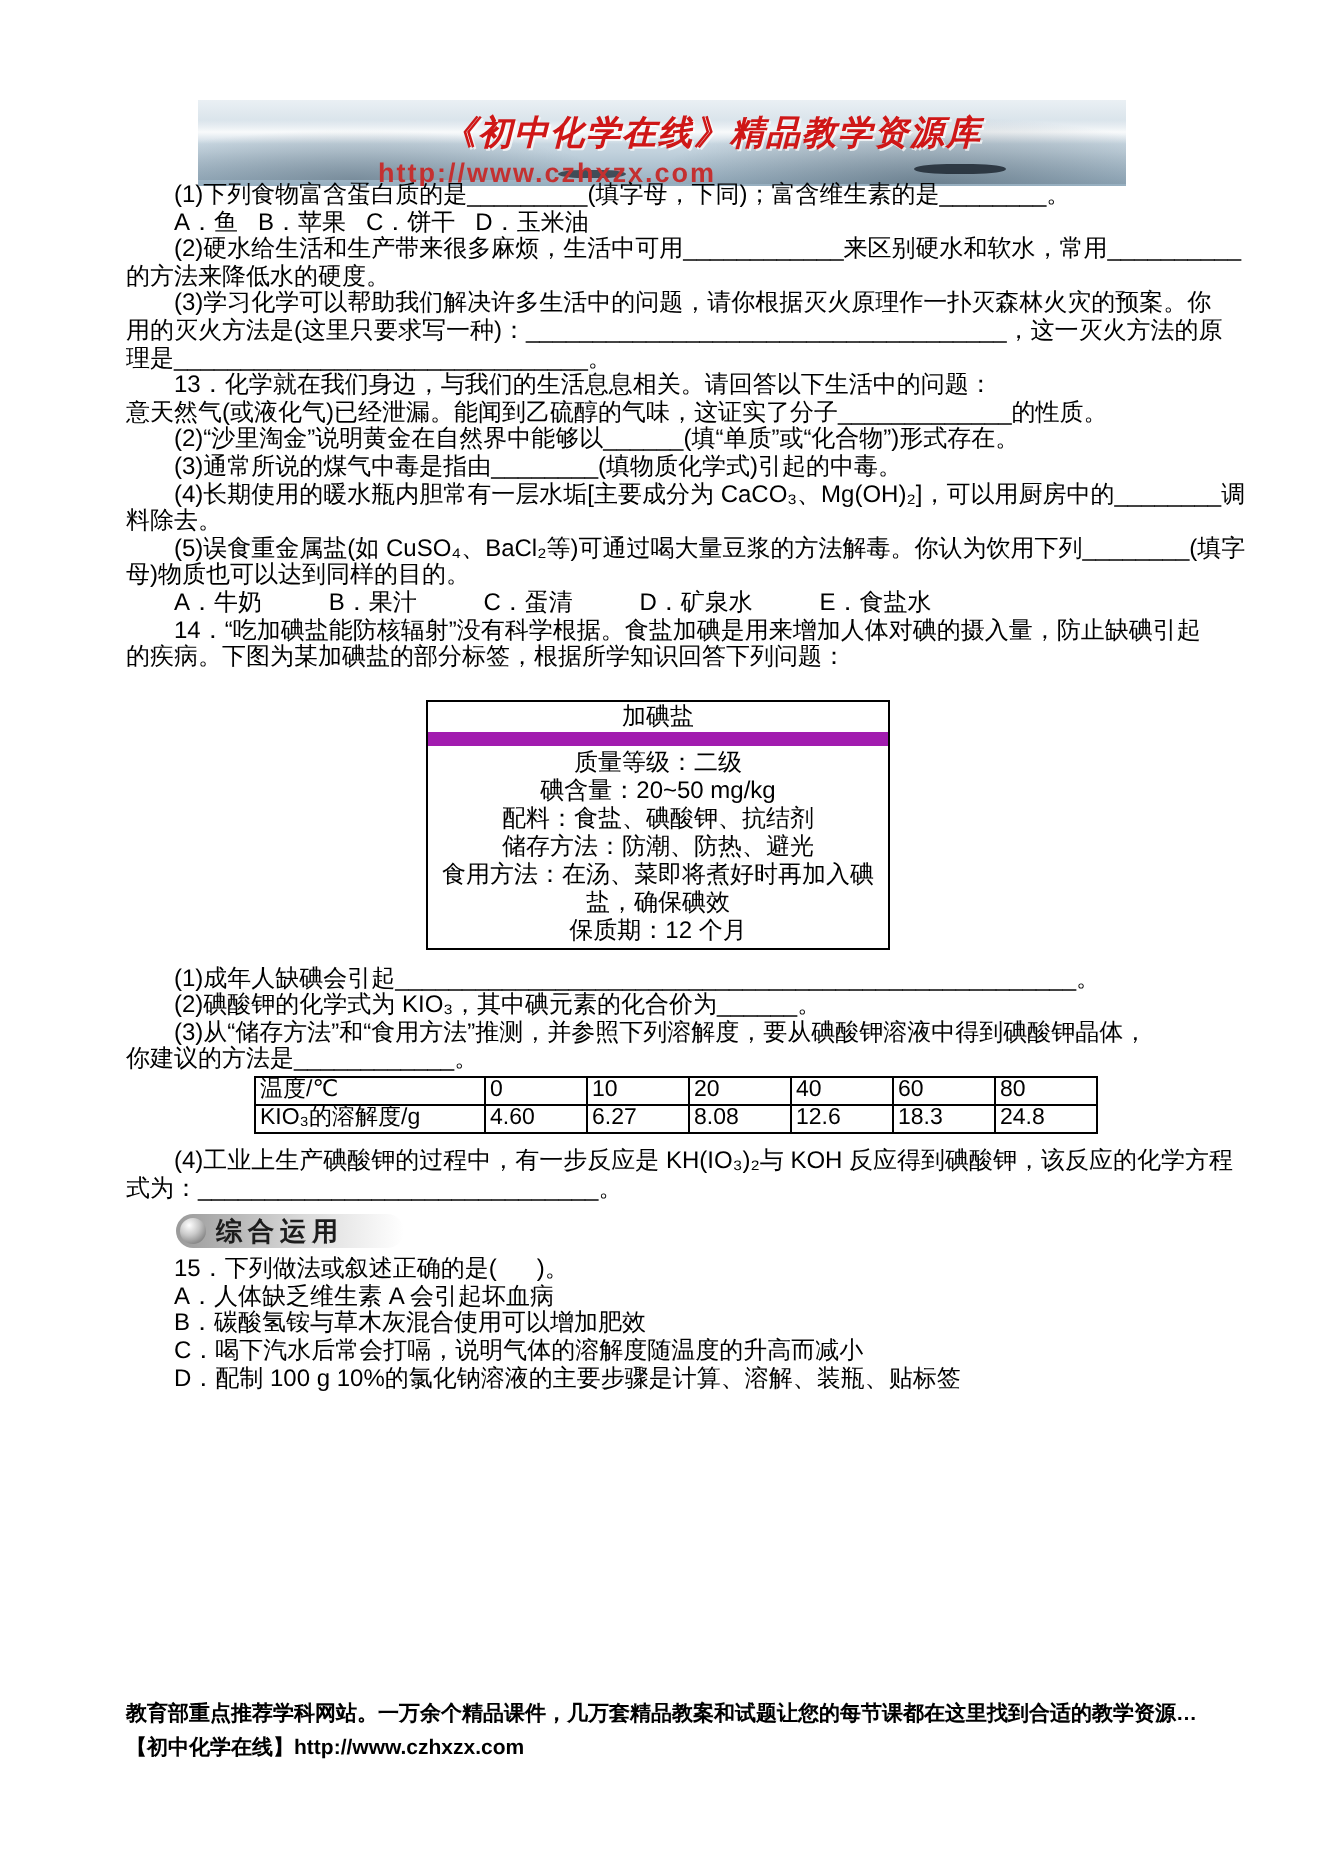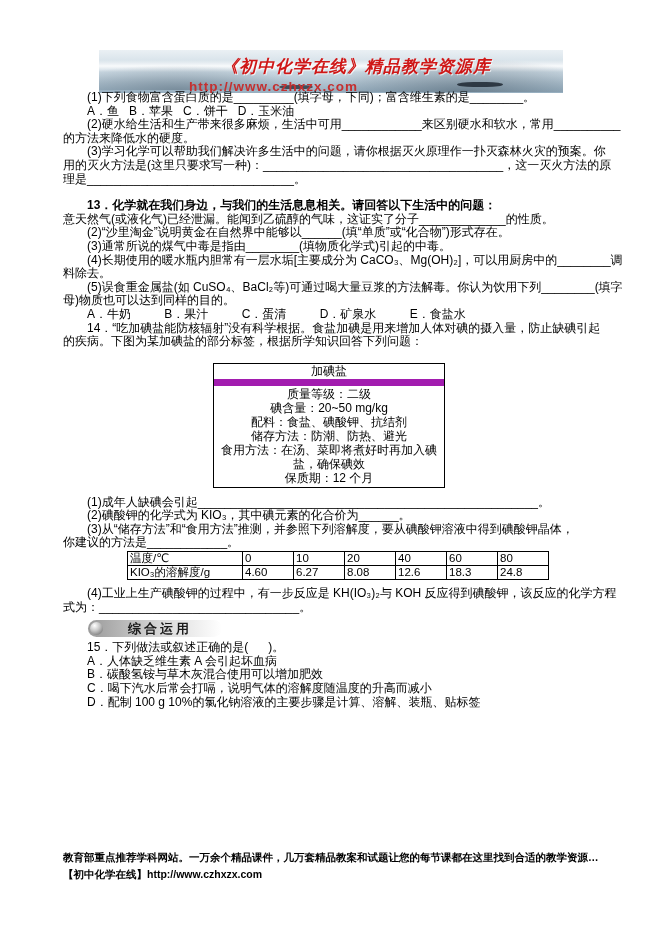--- a/index.html
+++ b/index.html
@@ -28,42 +28,42 @@
     text-shadow:1px 1px 0 rgba(255,255,255,.7);white-space:nowrap;
   }
   .banner-url{
     position:absolute;bottom:-1px;left:90px;right:0;text-align:left;
     color:#c43030;font-weight:bold;font-size:13.5px;letter-spacing:1px;white-space:nowrap;
   }
   
   .content{position:absolute;left:63px;top:91px;width:537px;}
   .line{font-size:12px;line-height:13.6px;white-space:pre;}
   .ind{text-indent:24px;}
-  .gap-before-13{margin-top:13px;font-weight:bold;}
+  .gap-before-13{margin-top:0;}
   
   .label-box{
     width:230px;margin:14px 0 8px 150px;border:1px solid #000;
     text-align:center;
   }
   .label-title{font-size:12px;line-height:15px;border-bottom:7px solid #a21caf;}
   .label-line{font-size:12px;line-height:14px;}
   .label-box .pad{padding:1px 2px 2px 2px;}
   
   .sol-table{border-collapse:collapse;margin:1px 0 7px 64px;}
   .sol-table td{
     border:1px solid #000;font-size:11.5px;
     height:13px;padding:0 2px;line-height:13px;
   }
   .sol-table td.c0{width:110px;}
   .sol-table td.cn{width:46px;}
   
   .badge{
     display:inline-flex;align-items:center;height:17px;margin:6px 0 4px 25px;
     background:linear-gradient(90deg,#9a9a9a 0%,#d9d9d9 55%,#ffffff 100%);
-    border-radius:9px;padding:0 30px 0 2px;gap:20px;
+    border-radius:9px;padding:0 30px 0 2px;
   }
   .ball{
     width:13px;height:13px;border-radius:50%;margin-right:5px;flex:0 0 auto;
     background:radial-gradient(circle at 35% 28%,#ffffff 0%,#c9c9c9 40%,#8a8a8a 75%,#6f6f6f 100%);
   }
   .badge-text{font-weight:bold;font-size:13px;letter-spacing:3px;color:#1c1c1c;white-space:nowrap;}
   
   .footer{
     position:absolute;left:63px;top:849px;width:537px;
     font-size:10.5px;font-weight:bold;line-height:17px;white-space:normal;

